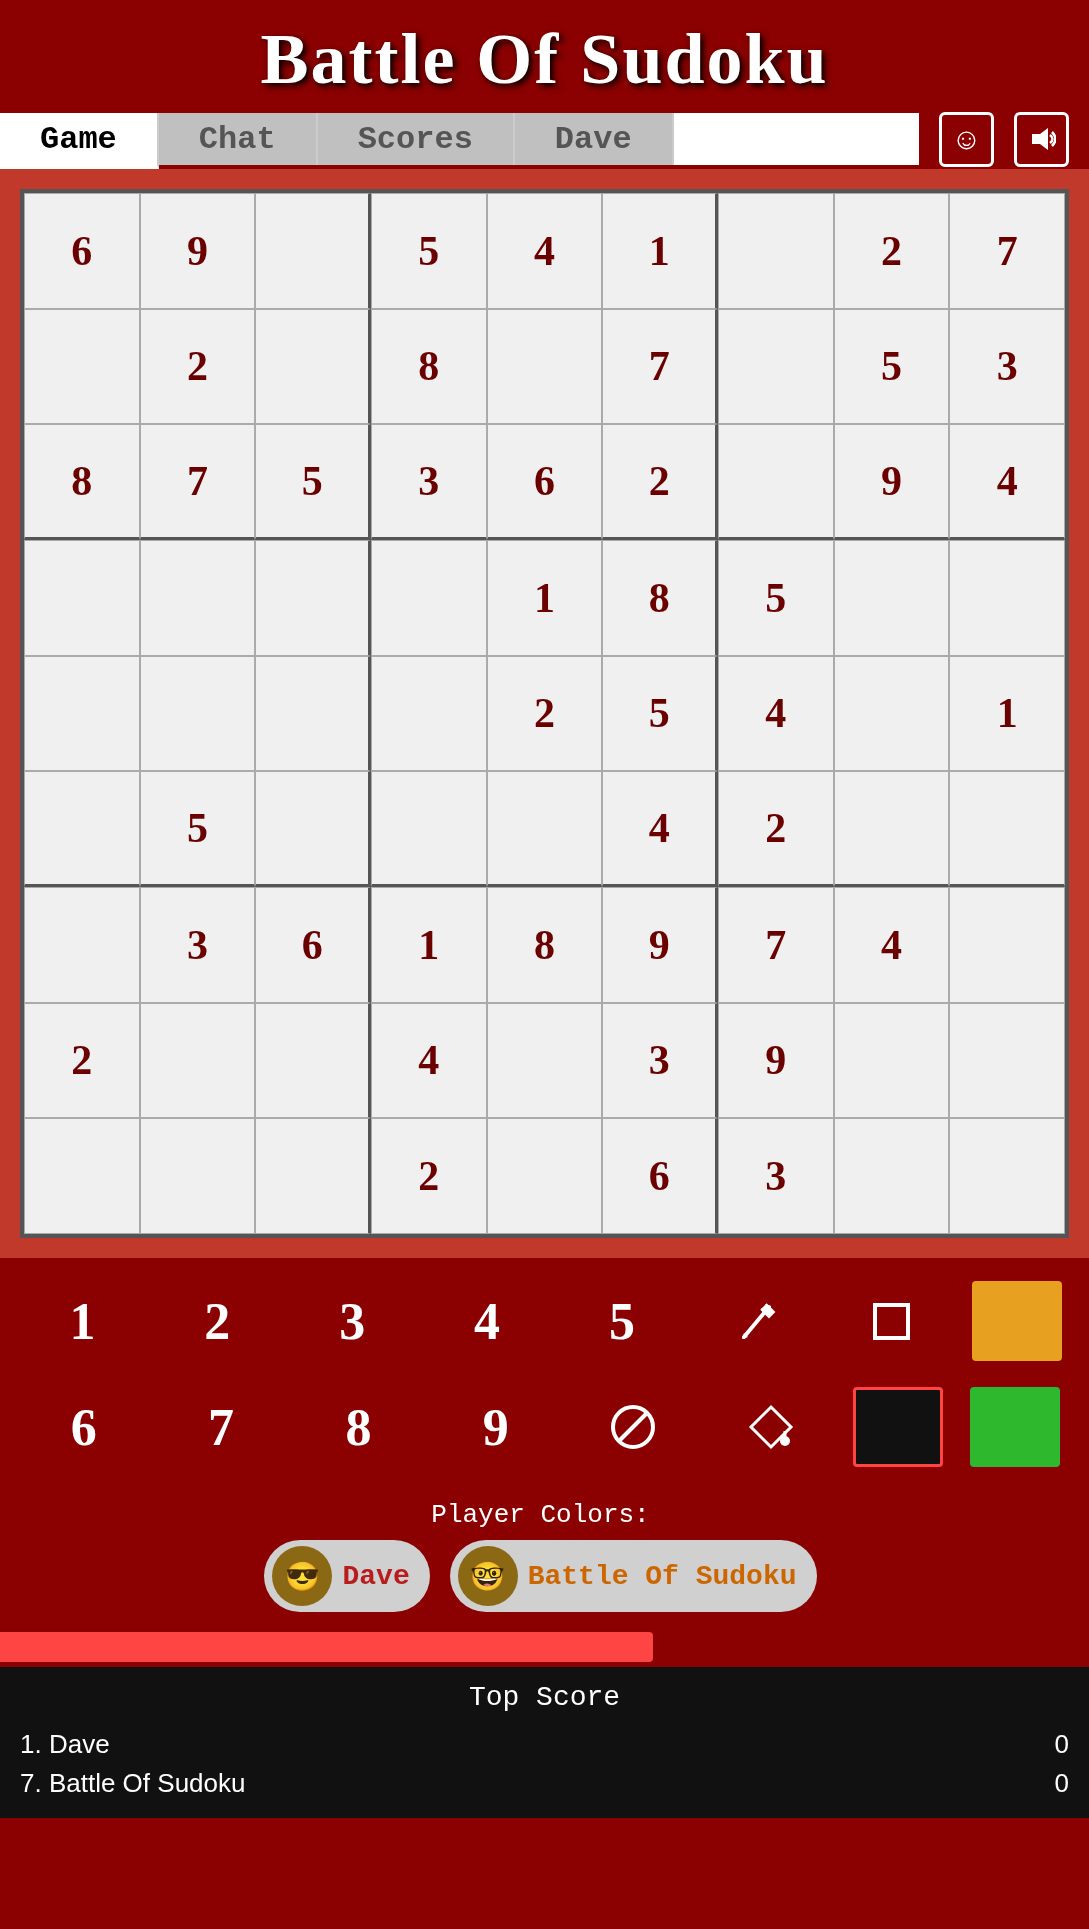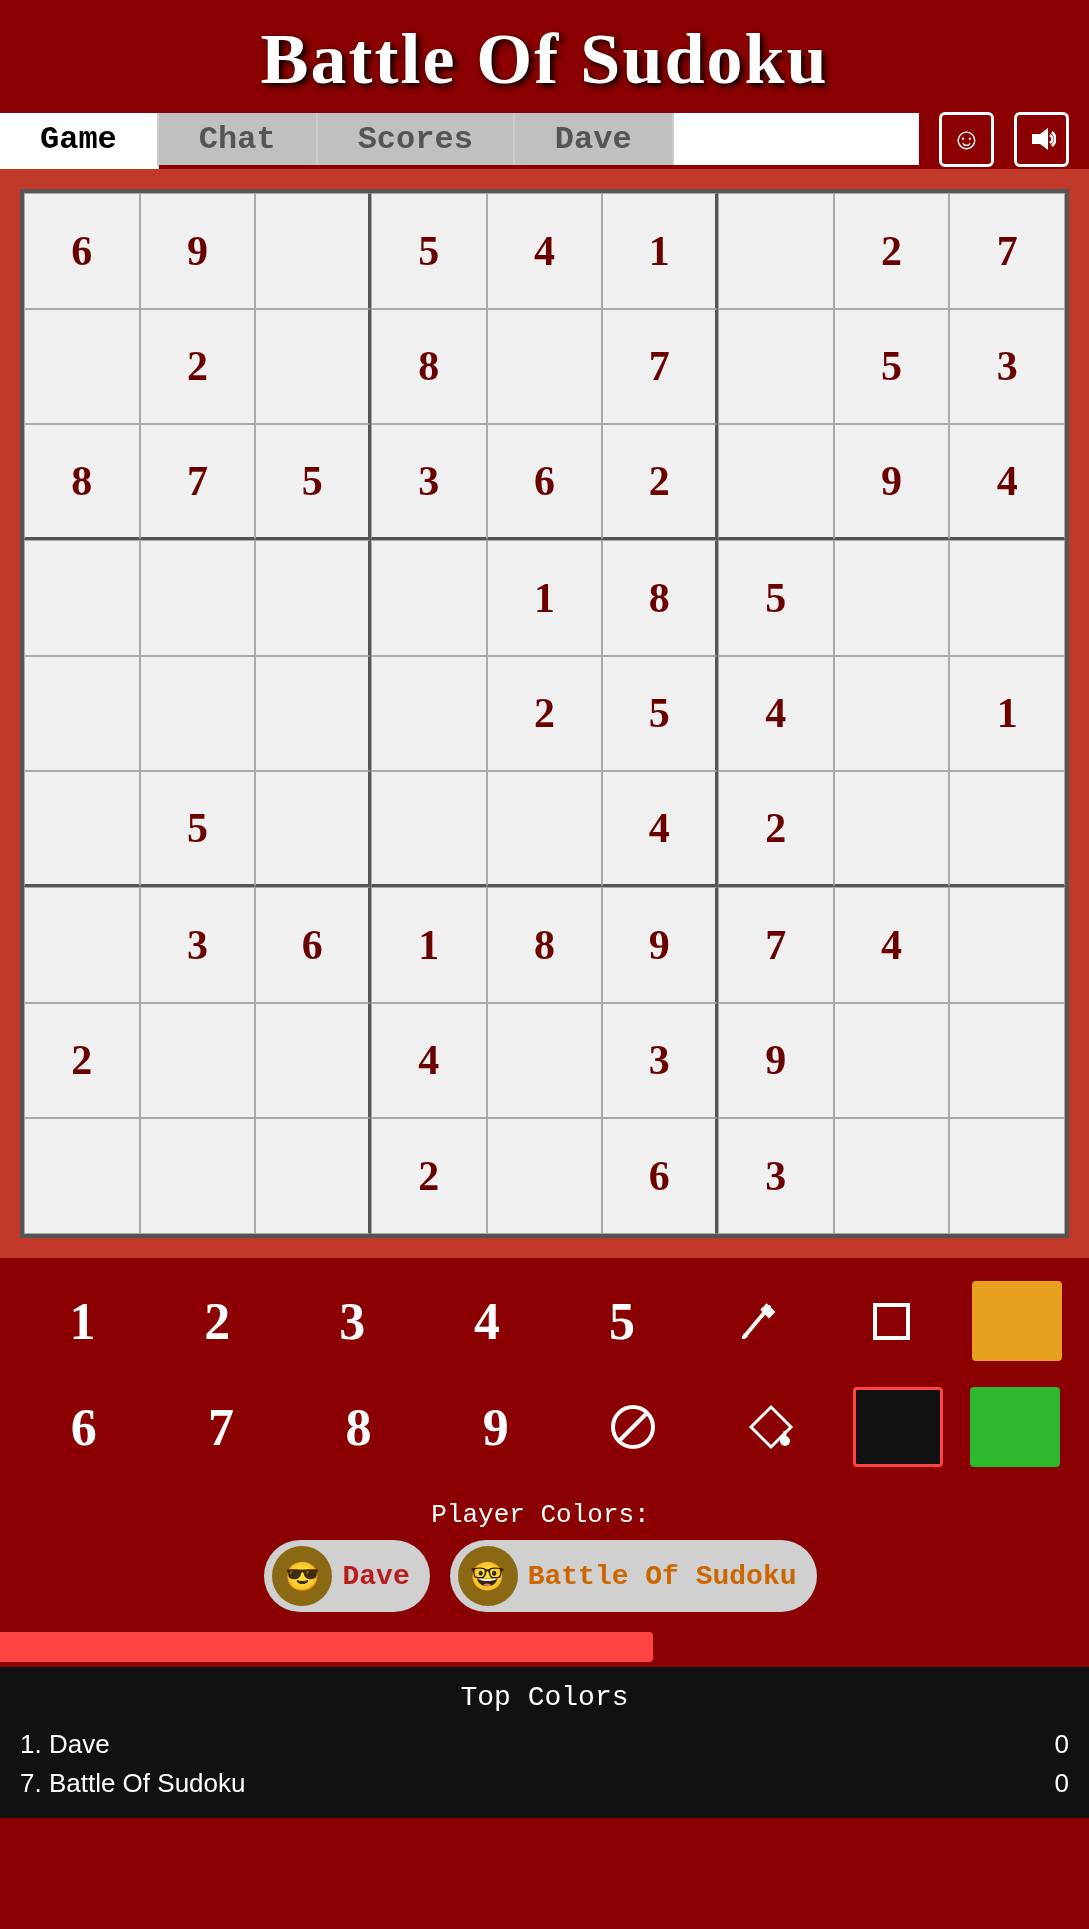--- a/index.html
+++ b/index.html
@@ -398,21 +398,21 @@
         <span class="player-name orange">Battle Of Sudoku</span>
       </div>
     </div>
 </div>
 
 <div id="score-bar">
   <div class="score-bar-fill" id="score-bar-fill" style="width: 60%;"></div>
 </div>
 
 <div id="top-scores">
-  <div id="top-scores-title">Top Colors</div>
+  <div id="top-scores-title">Top Score</div>
   <div id="scores-list">
       <div class="score-row">
         <span>1. Dave</span>
         <span>0</span>
       </div>
       <div class="score-row">
         <span>7. Battle Of Sudoku</span>
         <span>0</span>
       </div>
     </div>

